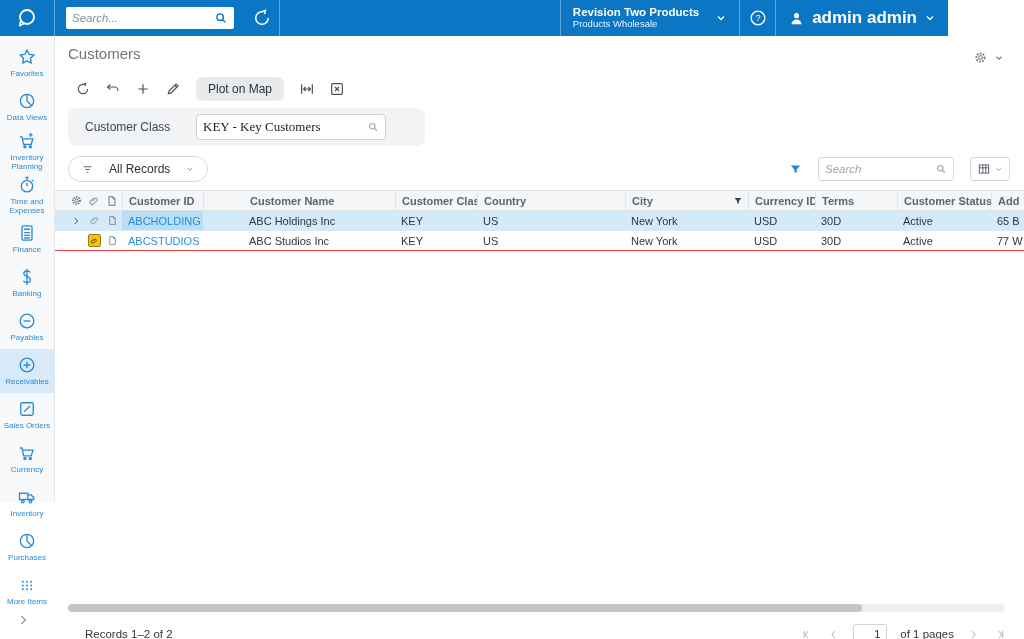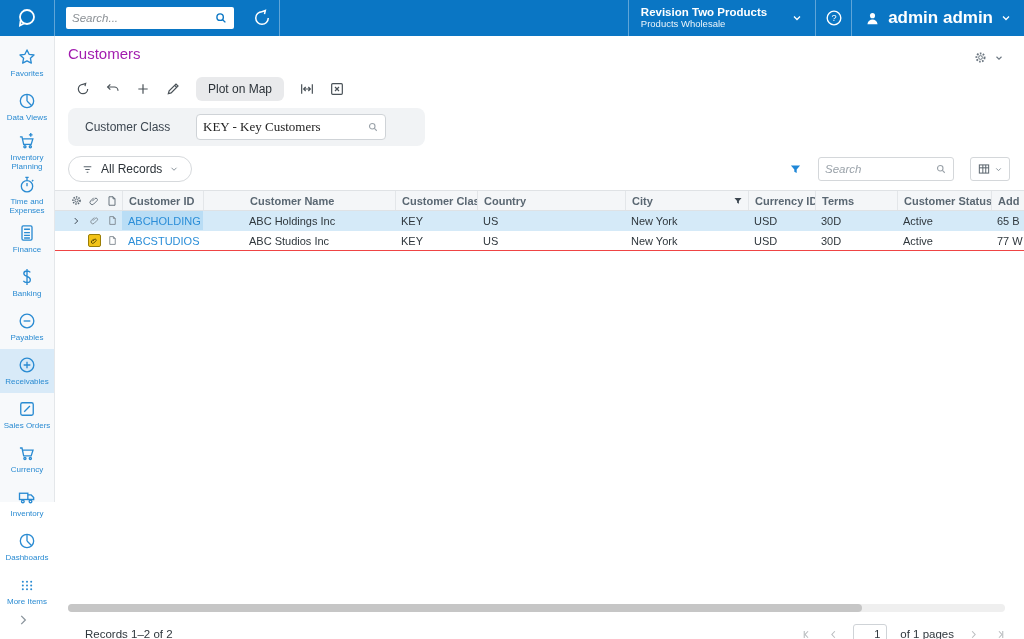--- a/index.html
+++ b/index.html
@@ -1,35 +1,35 @@
 <!DOCTYPE html>
 <html><head>
 <meta charset="utf-8">
 <style>
   * { margin:0; padding:0; box-sizing:border-box; }
   html,body { width:1024px; height:639px; overflow:hidden; background:#fff;
     font-family:"Liberation Sans", sans-serif; }
   .app { position:relative; width:1024px; height:639px; overflow:hidden; background:#fff; }
 
   
-  .topbar { position:absolute; top:0; left:0; width:1024px; height:36px;
+  .topbar { position:absolute; top:0; left:0; width:948px; height:36px;
     background:#0a76c4; display:flex; align-items:center; color:#fff; }
   .logo-box { width:55px; height:36px; display:flex; align-items:center; justify-content:center;
     border-right:1px solid rgba(255,255,255,.35); flex:0 0 auto; }
   .tb-search { margin-left:11px; width:168px; height:22px; background:#fff; border-radius:2px;
     display:flex; align-items:center; padding:0 6px; flex:0 0 auto; }
   .tb-search input { border:none; outline:none; flex:1; font-size:11.5px; font-style:italic;
     color:#444; font-family:"Liberation Sans",sans-serif; min-width:0; }
   .tb-search input::placeholder { color:#8a8f94; font-style:italic; }
   .tb-sep { width:1px; height:36px; background:rgba(255,255,255,.35); flex:0 0 auto; }
   .tb-clock { width:34px; height:36px; display:flex; align-items:center; justify-content:center;
     margin-left:11px; flex:0 0 auto; cursor:pointer; }
   .tb-right { margin-left:auto; display:flex; align-items:stretch; height:36px; }
   .tb-block { display:flex; align-items:center; padding:0 12px;
-    border-left:1px solid rgba(255,255,255,.35); gap:24px; cursor:pointer; }
+    border-left:1px solid rgba(255,255,255,.35); gap:16px; cursor:pointer; }
   .tb-2line { display:flex; flex-direction:column; line-height:1.15; }
   .tb-2line .l1 { font-size:11.5px; font-weight:bold; }
   .tb-2line .l2 { font-size:9.5px; opacity:.92; }
   .tb-help { width:36px; justify-content:center; padding:0; gap:0; }
   .tb-user { gap:7px; }
   .tb-user .uname { font-size:17px; font-weight:bold; }
 
   
   .sidebar { position:absolute; top:36px; left:0; width:55px; height:466px;
     background:#f7f9fb; border-right:1px solid #e4e7ea; display:flex; flex-direction:column;
@@ -38,21 +38,21 @@
     justify-content:center; gap:2px; color:#2a8bd2; cursor:pointer; flex:0 0 auto; }
   .nav-item.selected { background:#d8eaf8; }
   .nav-label { font-size:8px; line-height:1.15; text-align:center; width:52px; color:#2a8bd2; }
   .nav-ico svg { display:block; }
   .side-collapse { margin-top:auto; height:26px; display:flex; align-items:center;
     padding-left:16px; color:#8a949c; cursor:pointer; }
 
   
   .content { position:absolute; top:36px; left:55px; width:969px; height:603px;
     background:#fff; overflow:hidden; }
-  .page-title { position:absolute; top:9px; left:13px; font-size:15px; color:#a21caf; }
+  .page-title { position:absolute; top:9px; left:13px; font-size:15px; color:#737373; }
   .title-actions { position:absolute; top:14px; right:20px; display:flex; align-items:center;
     gap:6px; color:#6b7680; cursor:pointer; }
 
   .toolbar { position:absolute; top:40px; left:13px; height:26px; display:flex; align-items:center; }
   .tool-btn { width:30px; height:26px; display:flex; align-items:center; justify-content:center;
     color:#4a5258; cursor:pointer; border-radius:3px; }
   .plot-btn { margin:0 8px; height:24px; padding:0 12px; background:#e9eaec; border:none;
     border-radius:6px; font-size:12px; color:#2b3238; font-family:"Liberation Sans",sans-serif;
     cursor:pointer; }
 
@@ -60,21 +60,21 @@
     background:#f1f3f5; border-radius:8px; display:flex; align-items:center; }
   .filter-label { margin-left:17px; font-size:12px; color:#3c4650; }
   .filter-input { position:absolute; left:128px; width:190px; height:26px; background:#fff;
     border:1px solid #cfd3d7; border-radius:4px; display:flex; align-items:center; padding:0 6px; }
   .filter-input input { border:none; outline:none; flex:1; font-size:13px; color:#222;
     font-family:Liberation Serif, serif; min-width:0; }
 
   .records-bar { position:absolute; top:120px; left:13px; right:14px; height:26px;
     display:flex; align-items:center; }
   .view-btn { height:26px; border:1px solid #d6d9dc; border-radius:14px; background:#fff;
-    display:flex; align-items:center; gap:7px; padding:0 12px; cursor:pointer; }
+    display:flex; align-items:center; gap:15px; padding:0 12px; cursor:pointer; }
   .view-btn .vlabel { font-size:12px; color:#2b3238; }
   .rb-right { margin-left:auto; display:flex; align-items:center; gap:16px; }
   .grid-search { width:136px; height:24px; border:1px solid #d4d7da; border-radius:3px;
     background:#fff; display:flex; align-items:center; padding:0 6px; }
   .grid-search input { border:none; outline:none; flex:1; font-size:11.5px; font-style:italic;
     color:#444; font-family:"Liberation Sans",sans-serif; min-width:0; }
   .grid-search input::placeholder { color:#9aa2a9; font-style:italic; }
   .colcfg-btn { width:40px; height:24px; border:1px solid #d4d7da; border-radius:3px;
     background:#fff; display:flex; align-items:center; justify-content:center; gap:3px;
     color:#5a646d; cursor:pointer; }
@@ -292,21 +292,21 @@
       </span>
       <span class="nav-label">Inventory</span>
     </div>
     <div class="nav-item">
       <span class="nav-ico">
         <svg width="20" height="20" viewBox="0 0 24 24" fill="none" stroke="#2a8bd2" stroke-width="1.6">
           <circle cx="12" cy="12" r="8"></circle>
             <path d="M12 12 V4 M12 12 L17.7 17.7"></path>
           </svg>
       </span>
-      <span class="nav-label">Dashboards</span>
+      <span class="nav-label">Purchases</span>
     </div>
     <div class="nav-item">
       <span class="nav-ico">
         <svg width="20" height="20" viewBox="0 0 24 24" fill="#2a8bd2" stroke="none">
           <circle cx="7" cy="8" r="1.2"></circle>
             <circle cx="12" cy="8" r="1.2"></circle>
             <circle cx="17" cy="8" r="1.2"></circle>
           <circle cx="7" cy="12.5" r="1.2"></circle>
             <circle cx="12" cy="12.5" r="1.2"></circle>
             <circle cx="17" cy="12.5" r="1.2"></circle>

